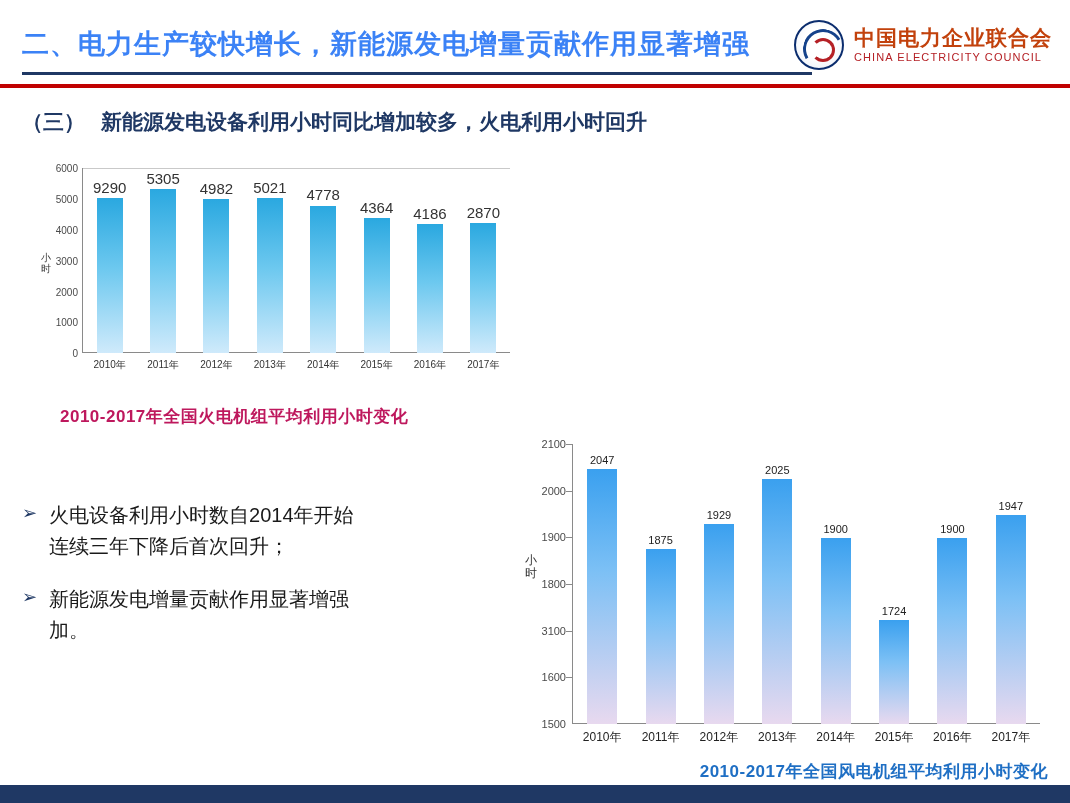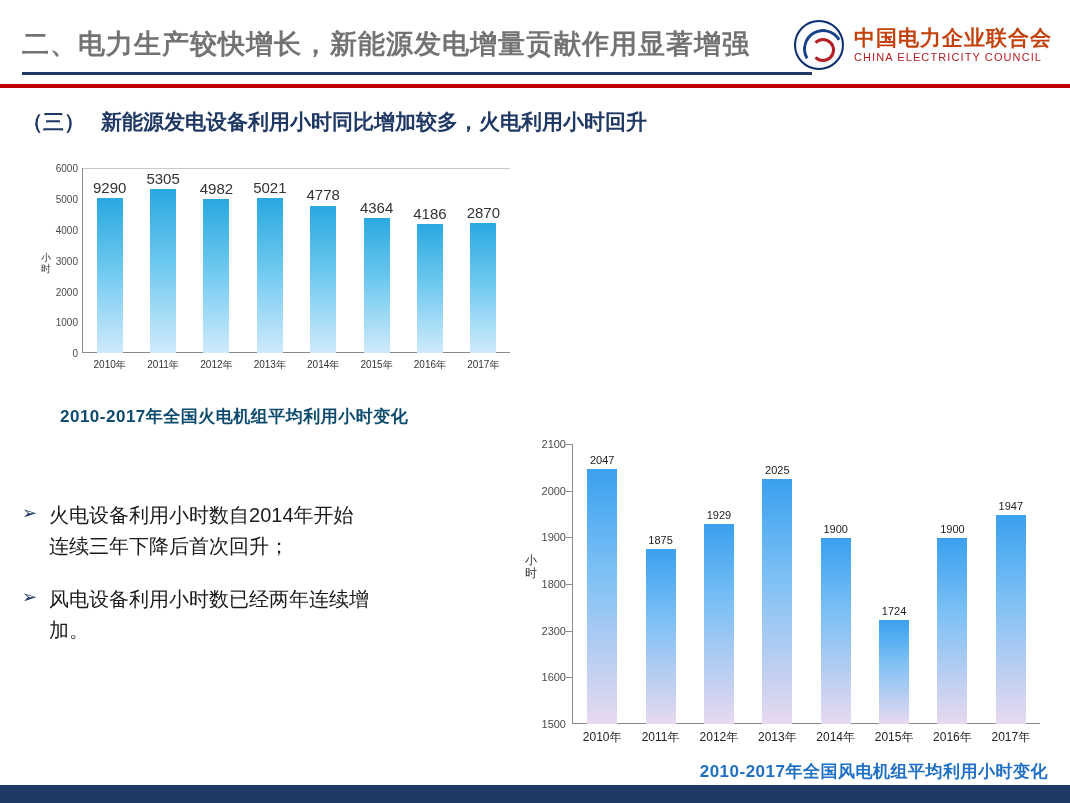--- a/index.html
+++ b/index.html
@@ -19,21 +19,21 @@
     top: 0; left: 0;
     width: 1070px;
     height: 86px;
   }
   .header-title {
     position: absolute;
     left: 22px;
     top: 26px;
     font-size: 27px;
     font-weight: bold;
-    color: #737373;
+    color: #3b82f6;
     letter-spacing: 1px;
     white-space: nowrap;
   }
   .header-rule {
     position: absolute;
     left: 22px;
     top: 72px;
     width: 790px;
     height: 3px;
     background: #1f3864;
@@ -196,21 +196,21 @@
     text-align: center;
     font-size: 10px;
     color: #333;
   }
   .caption1 {
     position: absolute;
     left: 60px;
     top: 405px;
     font-size: 17px;
     font-weight: bold;
-    color: #0c4a6e;
+    color: #be185d;
     letter-spacing: 0.5px;
   }
 
   
   .bullets {
     position: absolute;
     left: 22px;
     top: 500px;
     width: 490px;
   }
@@ -427,34 +427,34 @@
   <div class="bullet">
     <span class="bullet-mark">➢</span>
     <span class="bullet-text">
       <span>火电设备利用小时数自2014年开始</span><br>
       <span>连续三年下降后首次回升；</span>
     </span>
   </div>
   <div class="bullet">
     <span class="bullet-mark">➢</span>
     <span class="bullet-text">
-      <span>风电设备利用小时数已经两年连续增</span><br>
+      <span>新能源发电增量贡献作用显著增强</span><br>
       <span>加。</span>
     </span>
   </div>
 </div>
 
 <div class="chart2-box">
   <div class="c2-axis-name">小<br>时</div>
   <div class="c2-ylabels">
     <span style="top:12px">2100</span>
     <span style="top:59px">2000</span>
     <span style="top:105px">1900</span>
     <span style="top:152px">1800</span>
-    <span style="top:199px">2300</span>
+    <span style="top:199px">3100</span>
     <span style="top:245px">1600</span>
     <span style="top:292px">1500</span>
   </div>
   <div class="c2-tick" style="top:12px"></div>
   <div class="c2-tick" style="top:59px"></div>
   <div class="c2-tick" style="top:105px"></div>
   <div class="c2-tick" style="top:152px"></div>
   <div class="c2-tick" style="top:199px"></div>
   <div class="c2-tick" style="top:245px"></div>
 

